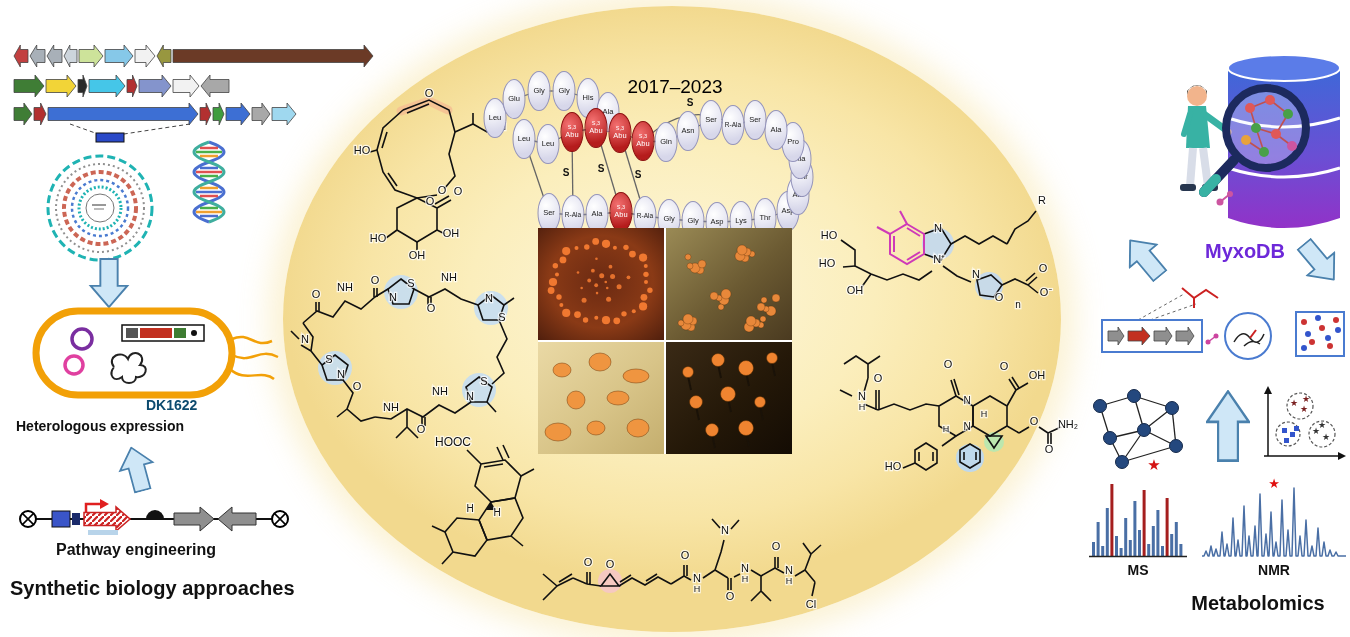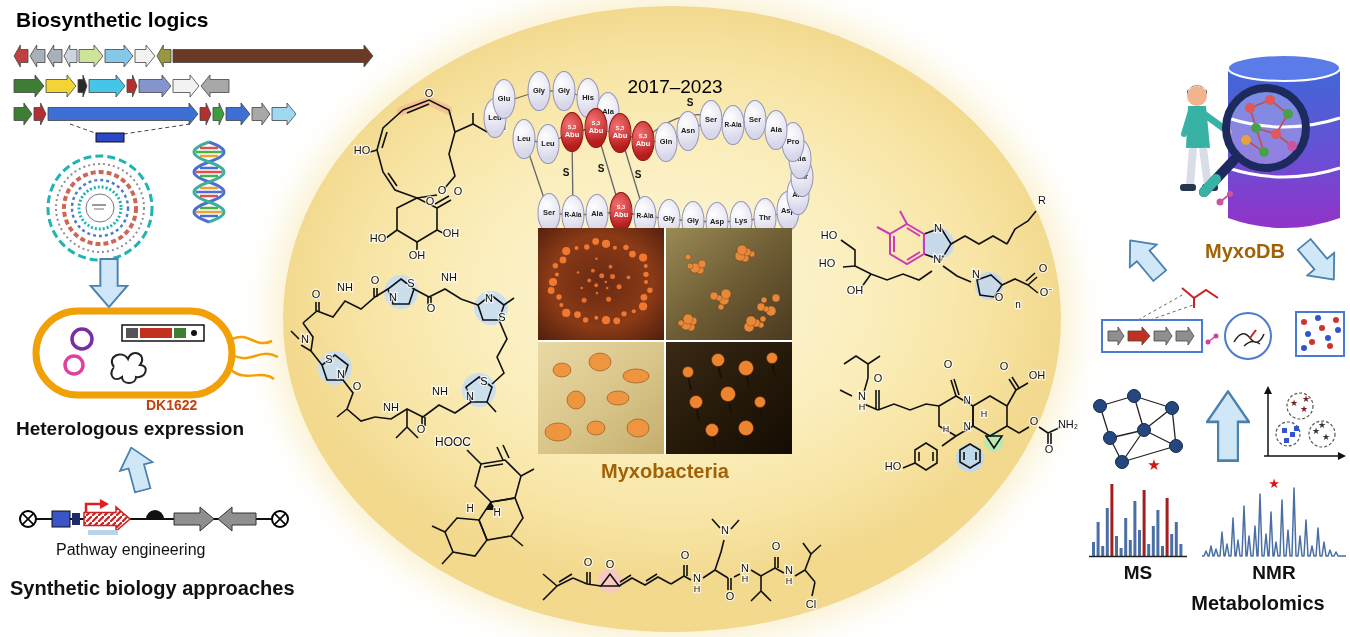--- a/index.html
+++ b/index.html
@@ -3,50 +3,49 @@
 <meta charset="utf-8">
 <style>
   *{margin:0;padding:0;box-sizing:border-box}
   body{background:#fff}
   .canvas{position:relative;width:1350px;height:637px;background:#fff;overflow:hidden;
           font-family:"Liberation Sans",sans-serif;color:#111}
   .abs{position:absolute}
   .hdr{font-weight:bold;font-size:21px;color:#000}
   .center-title{color:#1515d8;font-weight:bold;font-size:21px;text-align:center}
   .years{font-weight:normal;font-size:19px;text-align:center;color:#000}
-  .darkred{color:#a16207}
-  .label-md{font-weight:bold;font-size:19px}
-  .label-sm{font-weight:normal;font-size:16px}
+  .darkred{color:#6d28d9}
+  .label-md{font-weight:bold;font-size:14px}
+  .label-sm{font-weight:bold;font-size:16px}
   .label-lg{font-weight:bold;font-size:20px}
-  .strain{color:#c2410c;font-weight:bold;font-size:14px}
+  .strain{color:#0c4a6e;font-weight:bold;font-size:14px}
   .ellipse-bg{border-radius:50%;
     background:radial-gradient(closest-side at 50% 46%,#fdf7dc 0%,#fbeebc 52%,#f8e5a6 78%,#f2d98e 100%);
     box-shadow:0 0 30px 14px rgba(246,227,160,.45)}
   .block-arrow{position:absolute}
   .bead{position:absolute;width:23px;height:40px;transform:translate(-50%,-50%);border-radius:50%;
         display:flex;flex-direction:column;align-items:center;justify-content:center;
         background:radial-gradient(circle at 35% 30%,#fff,#d7d7ea 75%);border:1px solid #9494bc;
-        font-weight:bold;color:#1a1a1a;line-height:1}
+        font-weight:normal;color:#1a1a1a;line-height:1}
   .bead .main{font-size:7.5px}
   .bead .main.small{font-size:6.5px}
   .bead .sub{font-size:5.5px;margin-bottom:.5px}
   .bead.red{background:radial-gradient(circle at 35% 30%,#f37070,#b51c1c 75%);border-color:#8c0f0f;color:#fff}
   .photo-grid{display:grid;grid-template-columns:126px 126px;gap:2px;background:#fff}
   svg{display:block}
   svg text{font-family:"Liberation Sans",sans-serif}
   .chem text{paint-order:stroke;stroke:rgba(255,255,255,.75);stroke-width:2.5px}
 </style>
 </head>
 <body>
 
 <div class="canvas">
 
   <div class="abs ellipse-bg" style="left:283px;top:6px;width:778px;height:626px"></div>
 
-  <div class="abs hdr" style="left:16px;top:8px">Biosynthetic logics</div>
 
   <svg class="abs" style="left:10px;top:42px" width="380" height="104" viewBox="0 0 380 104">
     <line x1="60" y1="82" x2="88" y2="92" stroke="#444" stroke-width="1" stroke-dasharray="4,3"></line>
     <line x1="180" y1="82" x2="114" y2="92" stroke="#444" stroke-width="1" stroke-dasharray="4,3"></line>
     <rect x="86" y="91" width="28" height="9" fill="#2a49c8" stroke="#111" stroke-width="1"></rect>
     <g class="rows">
         <polygon points="18,7.5 10.3,7.5 10.3,3 4,14 10.3,25 10.3,20.5 18,20.5" fill="#c24040" stroke="#444" stroke-width="0.8"></polygon>
         <polygon points="35,7.5 26.75,7.5 26.75,3 20,14 26.75,25 26.75,20.5 35,20.5" fill="#a8b0b8" stroke="#444" stroke-width="0.8"></polygon>
         <polygon points="52,7.5 43.75,7.5 43.75,3 37,14 43.75,25 43.75,20.5 52,20.5" fill="#a8b0b8" stroke="#444" stroke-width="0.8"></polygon>
         <polygon points="67,7.5 59.85,7.5 59.85,3 54,14 59.85,25 59.85,20.5 67,20.5" fill="#cdd5dc" stroke="#444" stroke-width="0.8"></polygon>
@@ -221,21 +220,21 @@
         <path d="M 150,53 L 175,136" stroke="#666" stroke-width="1.3" fill="none"></path>
         <path d="M 173,61 Q 218,18 263,45" stroke="#666" stroke-width="1.3" fill="none"></path>
         <text x="96" y="96" text-anchor="middle" font-size="10" font-weight="bold" fill="#111">S</text>
         <text x="131" y="92" text-anchor="middle" font-size="10" font-weight="bold" fill="#111">S</text>
         <text x="168" y="98" text-anchor="middle" font-size="10" font-weight="bold" fill="#111">S</text>
         <text x="220" y="26" text-anchor="middle" font-size="10" font-weight="bold" fill="#111">S</text>
       </svg>
   <div class="bead" style="left: 25px; top: 38px;">
         <div class="main">Leu</div>
       </div>
-      <div class="bead" style="left: 34px; top: 19px;">
+      <div class="bead" style="left: 44px; top: 19px;">
         <div class="main">Glu</div>
       </div>
       <div class="bead" style="left: 69px; top: 11px;">
         <div class="main">Gly</div>
       </div>
       <div class="bead" style="left: 94px; top: 11px;">
         <div class="main">Gly</div>
       </div>
       <div class="bead" style="left: 118px; top: 18px;">
         <div class="main">His</div>
@@ -514,21 +513,20 @@
         <circle cx="62" cy="52" r="7.5" fill="#ef8430" stroke="rgba(80,40,0,.5)" stroke-width="1"></circle>
         <line x1="94" y1="64" x2="97" y2="78" stroke="#1a1208" stroke-width="2"></line>
         <circle cx="94" cy="60" r="5.5" fill="#ef8430" stroke="rgba(80,40,0,.5)" stroke-width="1"></circle>
         <line x1="46" y1="92" x2="49" y2="106" stroke="#1a1208" stroke-width="2"></line>
         <circle cx="46" cy="88" r="6.5" fill="#ef8430" stroke="rgba(80,40,0,.5)" stroke-width="1"></circle>
         <line x1="80" y1="90" x2="83" y2="104" stroke="#1a1208" stroke-width="2"></line>
         <circle cx="80" cy="86" r="7.5" fill="#ef8430" stroke="rgba(80,40,0,.5)" stroke-width="1"></circle>
       </svg>
     </div>
 
-  <div class="abs label-lg darkred" style="left:538px;top:460px;width:254px;text-align:center">Myxobacteria</div>
 
   <svg class="abs chem" style="left:423px;top:432px" width="125" height="165" viewBox="0 0 125 165">
     <g fill="none" stroke="#111" stroke-width="1.6">
       <path d="M 44,18 L 58,32"></path>
       <path d="M 58,32 L 82,28 L 98,44 L 92,66 L 68,70 L 52,54 Z M 61,35 L 80,32"></path>
       <path d="M 80,28 L 74,15 M 86,26 L 80,13"></path>
       <path d="M 68,70 L 92,66 L 100,86 L 88,104 L 64,108 L 56,88 Z"></path>
       <path d="M 56,88 L 64,108 L 52,124 L 30,120 L 22,100 L 34,86 Z"></path>
       <path d="M 98,44 L 111,37 M 88,104 L 100,114 M 22,100 L 9,94 M 30,120 L 19,132"></path>
     </g>

